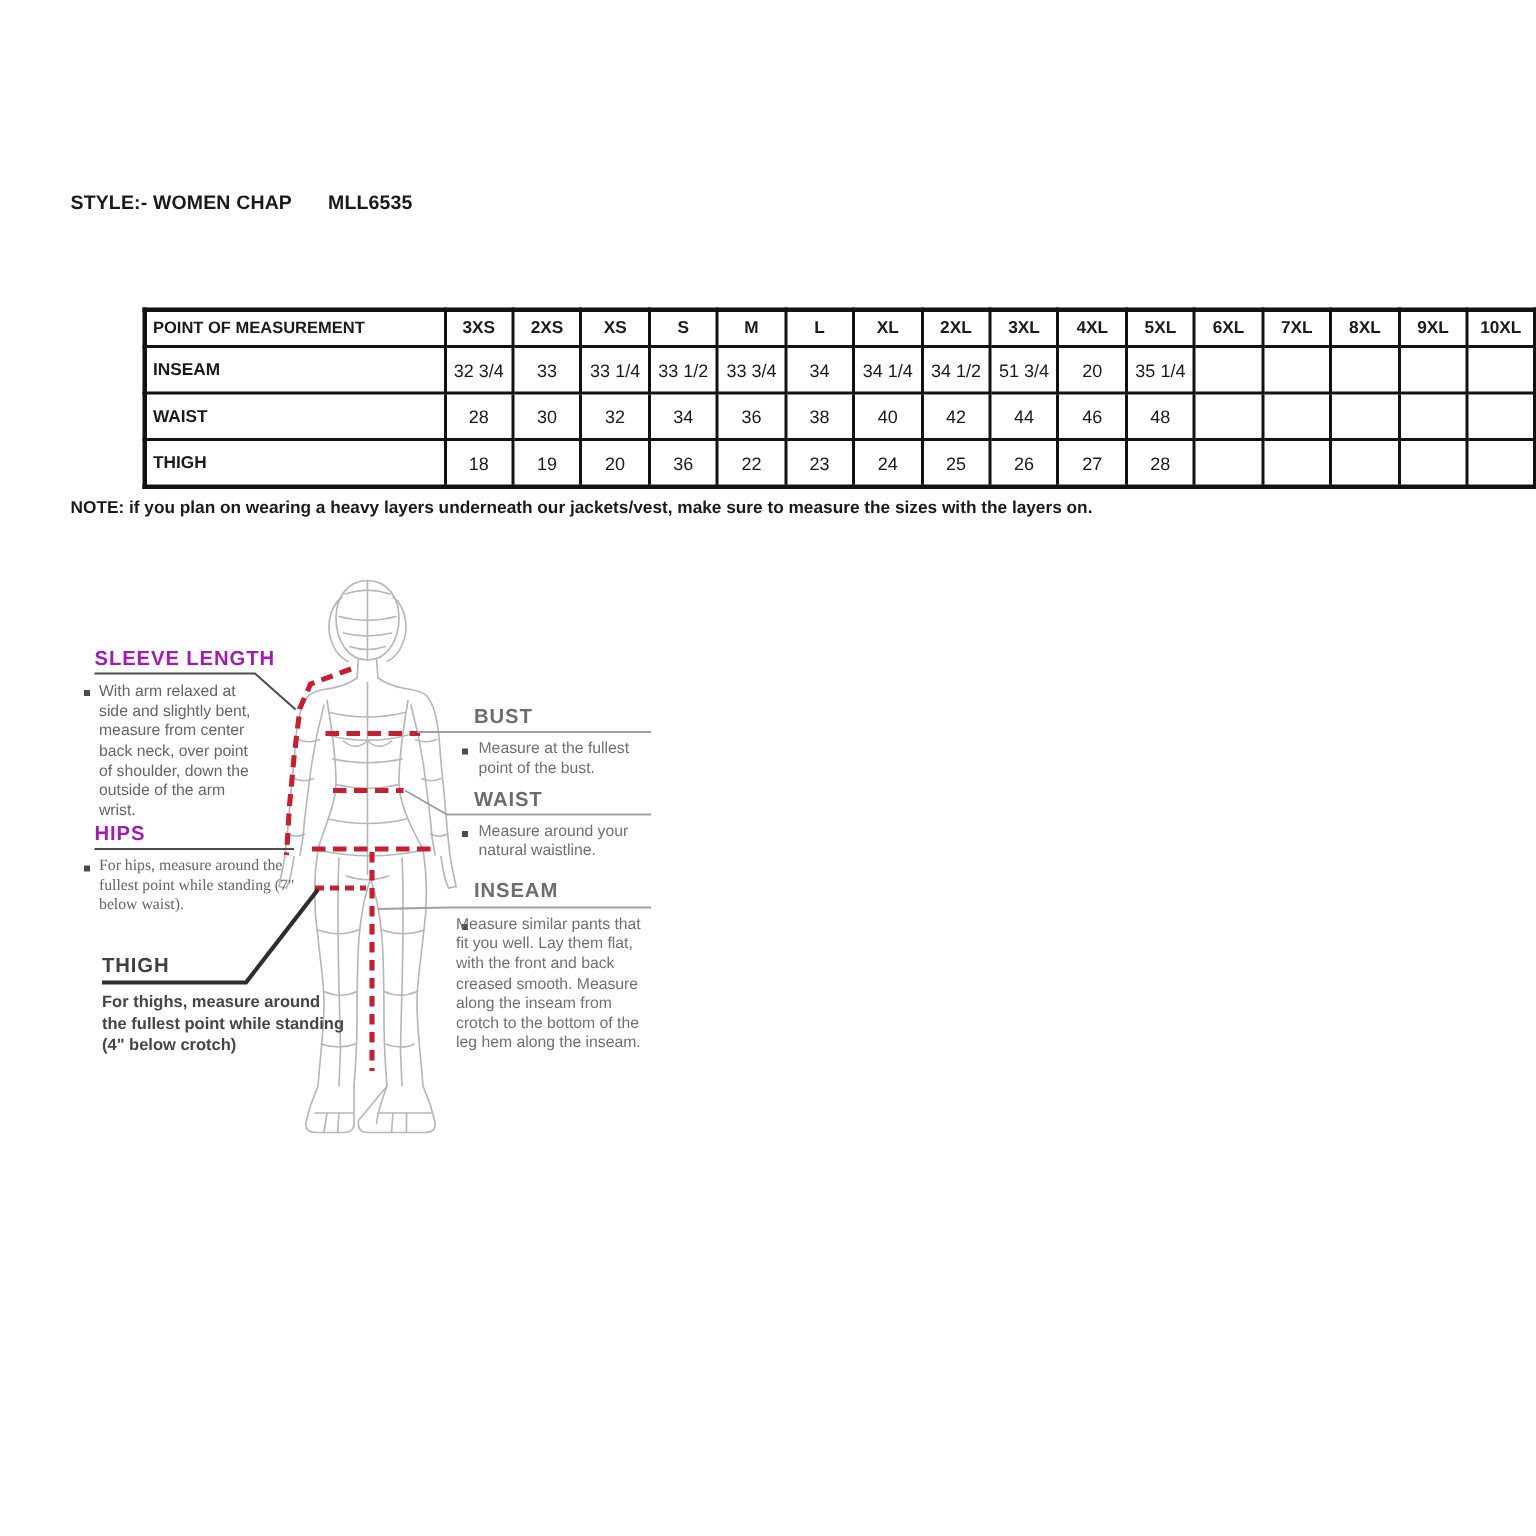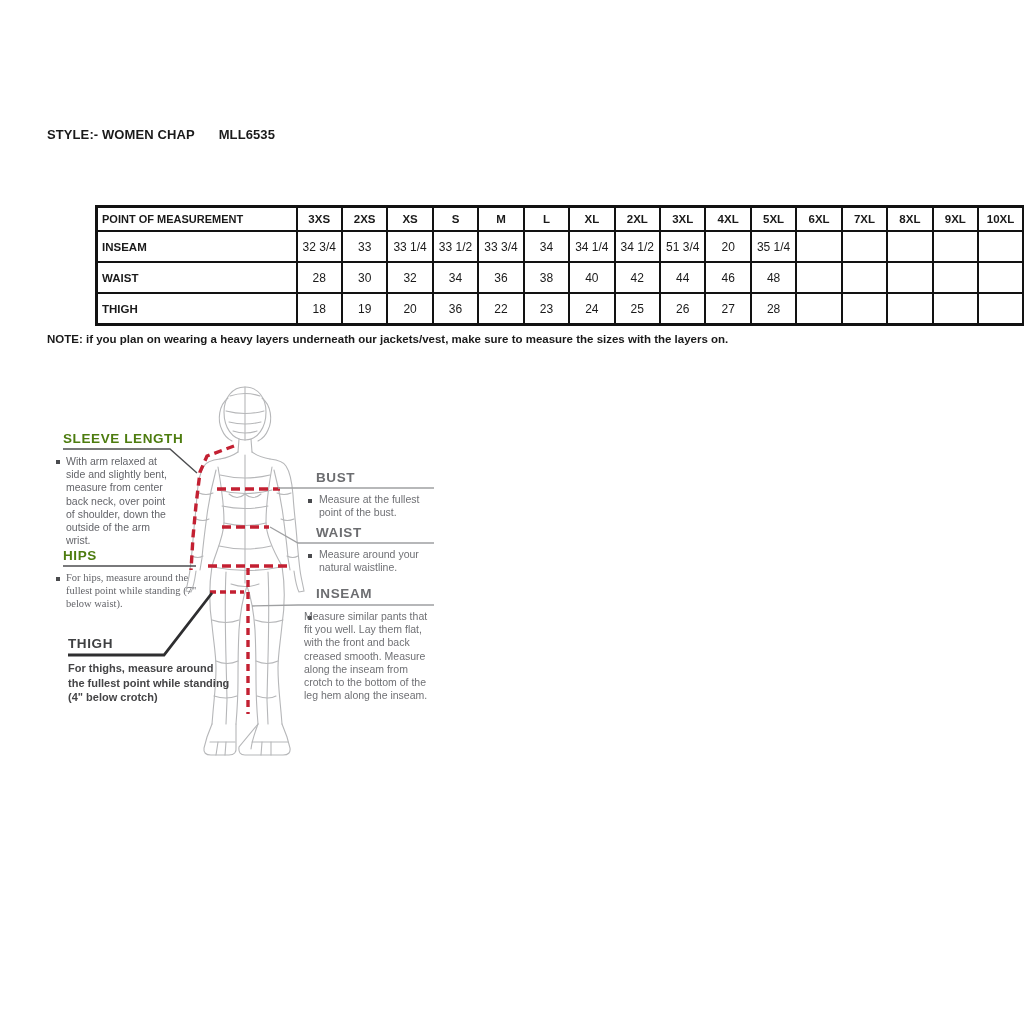--- a/index.html
+++ b/index.html
@@ -18,21 +18,21 @@
   thead th{height:22px;font-size:11.5px;font-weight:bold;padding:0;}
   thead th.corner{font-size:11px;text-align:left;padding-left:4px;}
   tbody th{height:27px;font-size:11.5px;font-weight:bold;text-align:left;padding-left:4px;}
   tbody td{height:27px;font-size:12px;font-weight:normal;text-align:center;padding:0;}
 
   
   #note{left:47px;top:333px;font-size:11.5px;font-weight:bold;width:900px;}
 
   
   .guide-h{font-weight:bold;letter-spacing:0.6px;font-size:13.5px;}
-  .guide-h.left{color:#4d7c0f;}
+  .guide-h.left{color:#a21caf;}
   .guide-h.right{color:#6c6d70;}
   .guide-t{font-size:10.5px;line-height:13.2px;color:#64656a;}
   .guide-t.right{color:#6f7074;}
   .bullet{width:4px;height:4px;background:#4a4b4e;display:block;}
   #thigh-text{font-size:11px;line-height:14.5px;color:#454547;}
 
   #diagram-svg{left:0;top:0;pointer-events:none;}
 </style>
 </head>
 <body>

